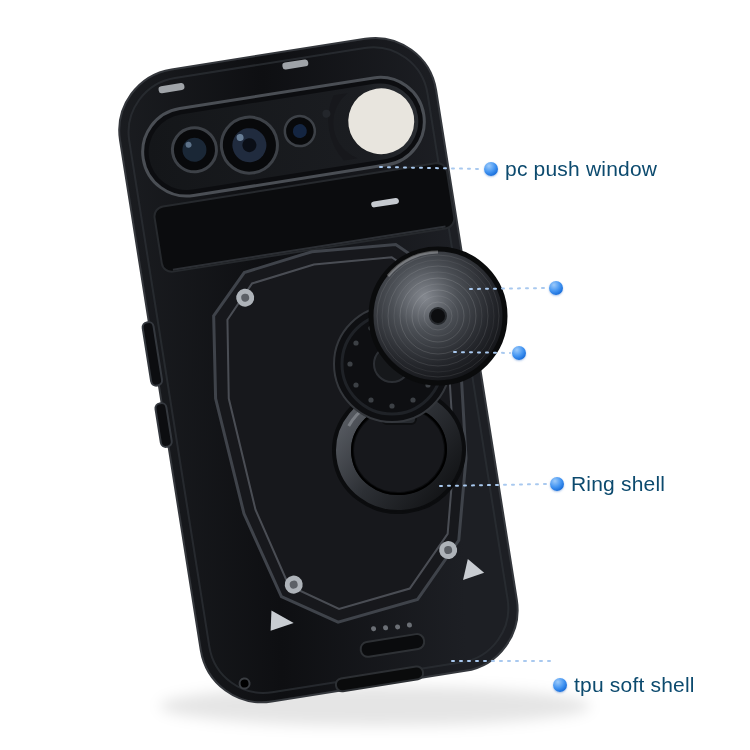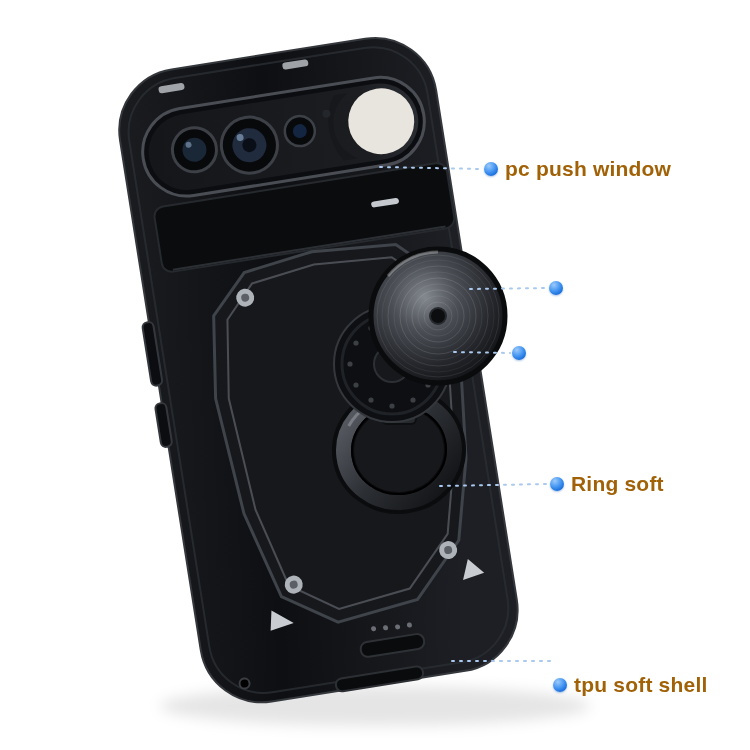--- a/index.html
+++ b/index.html
@@ -20,24 +20,23 @@
     transform:translateY(-50%);
     white-space:nowrap;
   }
   .annotation .dot{
     width:14px;height:14px;border-radius:50%;
     background:radial-gradient(circle at 35% 28%, #9ccafa 0%, #4596f2 45%, #1a6fdb 75%, #1058b8 100%);
     box-shadow:0 1px 2px rgba(20,90,190,0.35);
     flex:0 0 auto;
   }
   .annotation .label{
-    color:#a16207;
+    color:#0c4a6e;
     font-size:21px;
     letter-spacing:0.2px;
-    font-weight:bold;
   }
 </style>
 </head>
 <body>
 
 <div class="stage">
 
   <svg class="art" width="750" height="750" viewBox="0 0 750 750" aria-hidden="true">
     <defs>
       <linearGradient id="bodyGrad" x1="0" y1="0" x2="1" y2="0.25">
@@ -195,21 +194,21 @@
   <div class="annotation" style="left:549px;top:288px">
     <span class="dot"></span>
   </div>
 
   <div class="annotation" style="left:512px;top:353px">
     <span class="dot"></span>
   </div>
 
   <div class="annotation" style="left:550px;top:484px">
     <span class="dot"></span>
-    <span class="label">Ring soft</span>
+    <span class="label">Ring shell</span>
   </div>
 
   <div class="annotation" style="left:553px;top:685px">
     <span class="dot"></span>
     <span class="label">tpu soft shell</span>
   </div>
 
 </div>
 
 </body></html>

